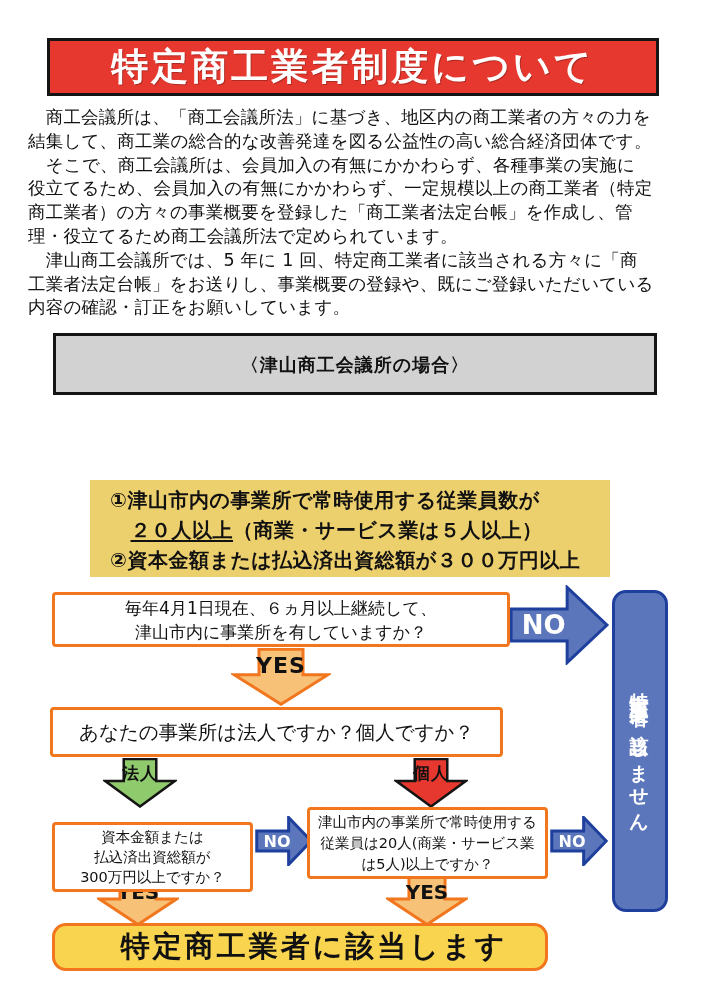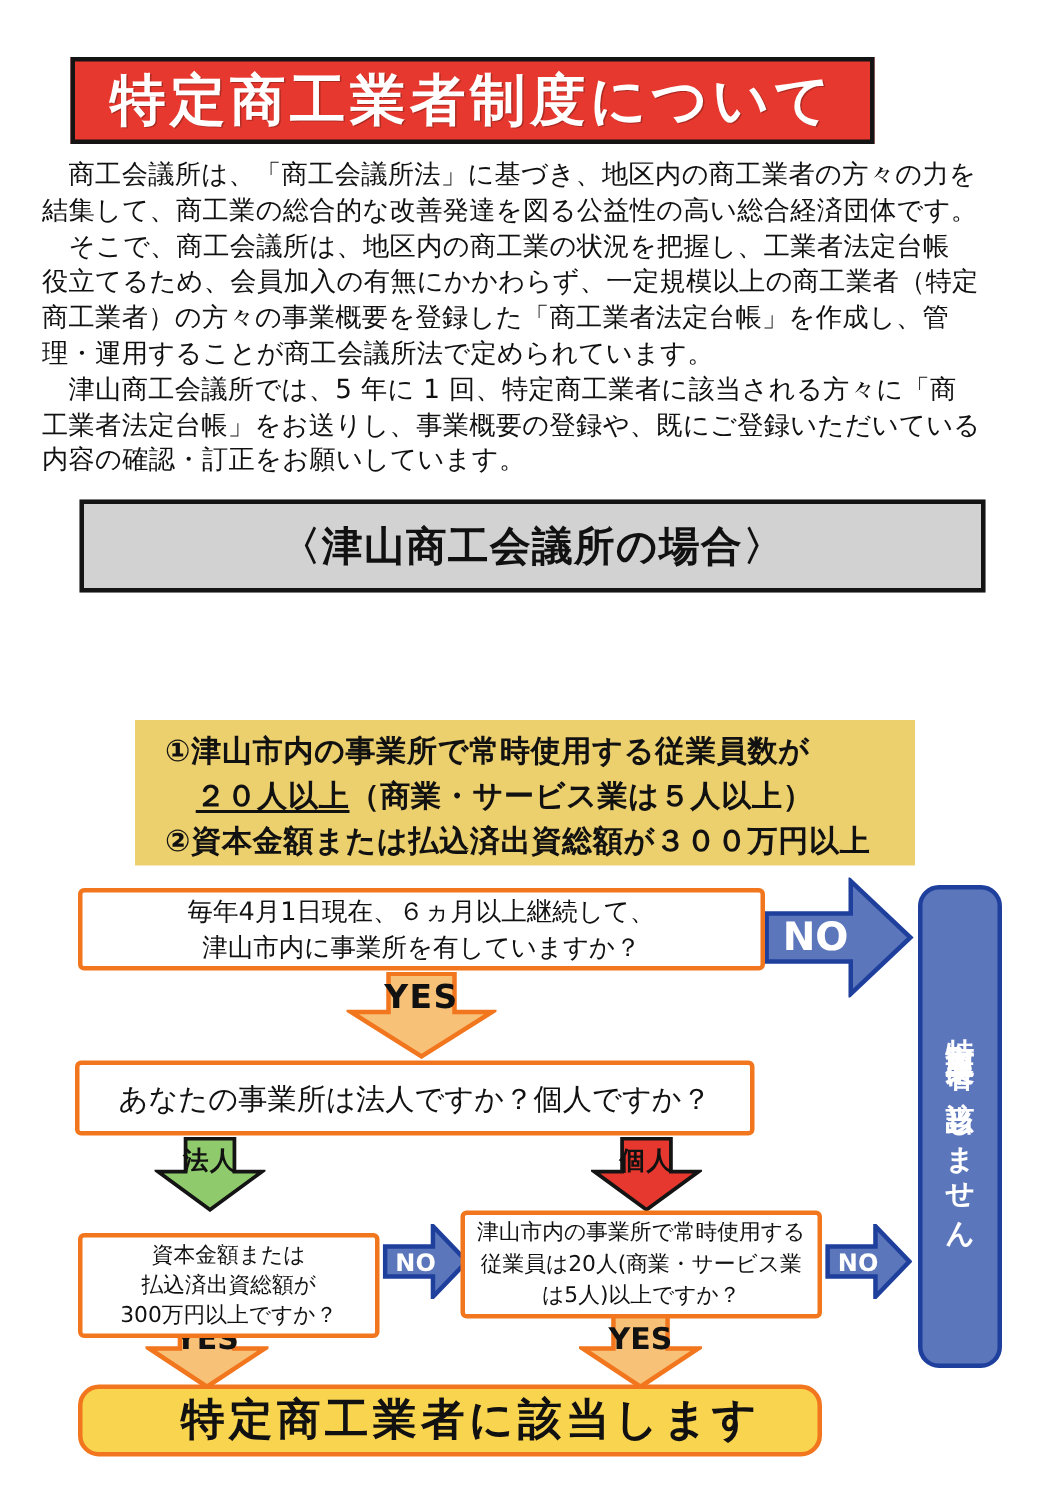--- a/index.html
+++ b/index.html
@@ -2,40 +2,40 @@
 <html style="--red: #e6382e; --gray: #d2d2d2; --soft_yellow: #edd06e; --bright_yellow: #f9d44f; --orange: #f1761d; --orange_fill: #f7c178; --blue_fill: #5b76bb; --blue_border: #1f3f9d; --green: #8fca6c; --arrow_red: #e6382e;"><head>
 <meta charset="utf-8">
 <style>
   * { margin:0; padding:0; box-sizing:border-box; }
   html,body { background:#ffffff; }
   body { font-family:"DejaVu Sans","Liberation Sans",sans-serif; color:#111; }
   .page { position:relative; width:707px; height:1000px; background:#fff; overflow:hidden; }
   .abs { position:absolute; }
 
   
-  .banner { left:47px; top:38px; width:536px; height:58px;
+  .banner { left:47px; top:38px; width:612px; height:58px;
     background:var(--red); border:3px solid #141414;
     display:flex; align-items:center; justify-content:center; }
   .banner-text { color:#fff; font-size:37px; font-weight:bold; letter-spacing:3px;
     text-shadow:1px 1px 0 rgba(0,0,0,.25); white-space:nowrap; }
 
   
   .rich { font-size:17.5px; line-height:23.8px; letter-spacing:.2px; }
   .rich > div { white-space:pre; }
   .rich .b { font-weight:normal; }
   .rich .u { text-decoration:underline; text-underline-offset:3px; }
   .intro { left:28px; top:106px; width:660px; }
   .para2 { left:28px; top:401px; width:660px; line-height:24.8px; }
 
   
   .gray-head { left:53px; top:333px; width:604px; height:62px;
     background:var(--gray); border:3px solid #141414;
     display:flex; flex-direction:column; align-items:center; justify-content:center; }
   .gray-head .l1 { font-size:26px; font-weight:bold; letter-spacing:1px; line-height:31px; white-space:nowrap; }
-  .gray-head .l2 { font-size:27px; font-weight:bold; letter-spacing:1px; line-height:25px; white-space:nowrap; }
+  .gray-head .l2 { font-size:18px; font-weight:bold; letter-spacing:1px; line-height:25px; white-space:nowrap; }
 
   
   .criteria { left:90px; top:480px; width:520px; height:97px;
     background:var(--soft_yellow); padding:5px 0 0 20px;
     font-weight:bold; font-size:20px; line-height:30px; letter-spacing:.5px; }
 
   
   .qbox { background:#fff; border:3px solid var(--orange); border-radius:4px;
     display:flex; flex-direction:column; align-items:center; justify-content:center;
     text-align:center; z-index:2; }
@@ -80,24 +80,24 @@
 
 <div class="page">
 
   <div class="abs banner">
     <span class="banner-text">特定商工業者制度について</span>
   </div>
 
   <div class="abs rich intro">
       <div><span>　商工会議所は、「商工会議所法」に基づき、地区内の商工業者の方々の力を</span></div>
       <div><span>結集して、商工業の総合的な改善発達を図る公益性の高い総合経済団体です。</span></div>
-      <div><span>　そこで、商工会議所は、地区内の商工業の状況を把握し、工業者法定台帳</span></div>
+      <div><span>　そこで、商工会議所は、会員加入の有無にかかわらず、各種事業の実施に</span></div>
       <div><span>役立てるため、</span><span class="b">会員加入の有無にかかわらず</span><span>、一定規模以上の商工業者（特定</span></div>
       <div><span>商工業者）の方々の事業概要を登録した「商工業者法定台帳」を作成し、管</span></div>
-      <div><span>理・運用することが</span><span class="b">商工会議所法で定められています</span><span>。</span></div>
+      <div><span>理・役立てるため</span><span class="b">商工会議所法で定められています</span><span>。</span></div>
       <div><span>　津山商工会議所では、5 年に 1 回、特定商工業者に該当される方々に</span><span class="b">「商</span></div>
       <div><span class="b">工業者法定台帳」</span><span>をお送りし、事業概要の登録や、既にご登録いただいている</span></div>
       <div><span>内容の確認・訂正をお願いしています。</span></div>
     </div>
 
   <div class="abs gray-head">
     <div class="l2">〈津山商工会議所の場合〉</div>
   </div>
 
 

